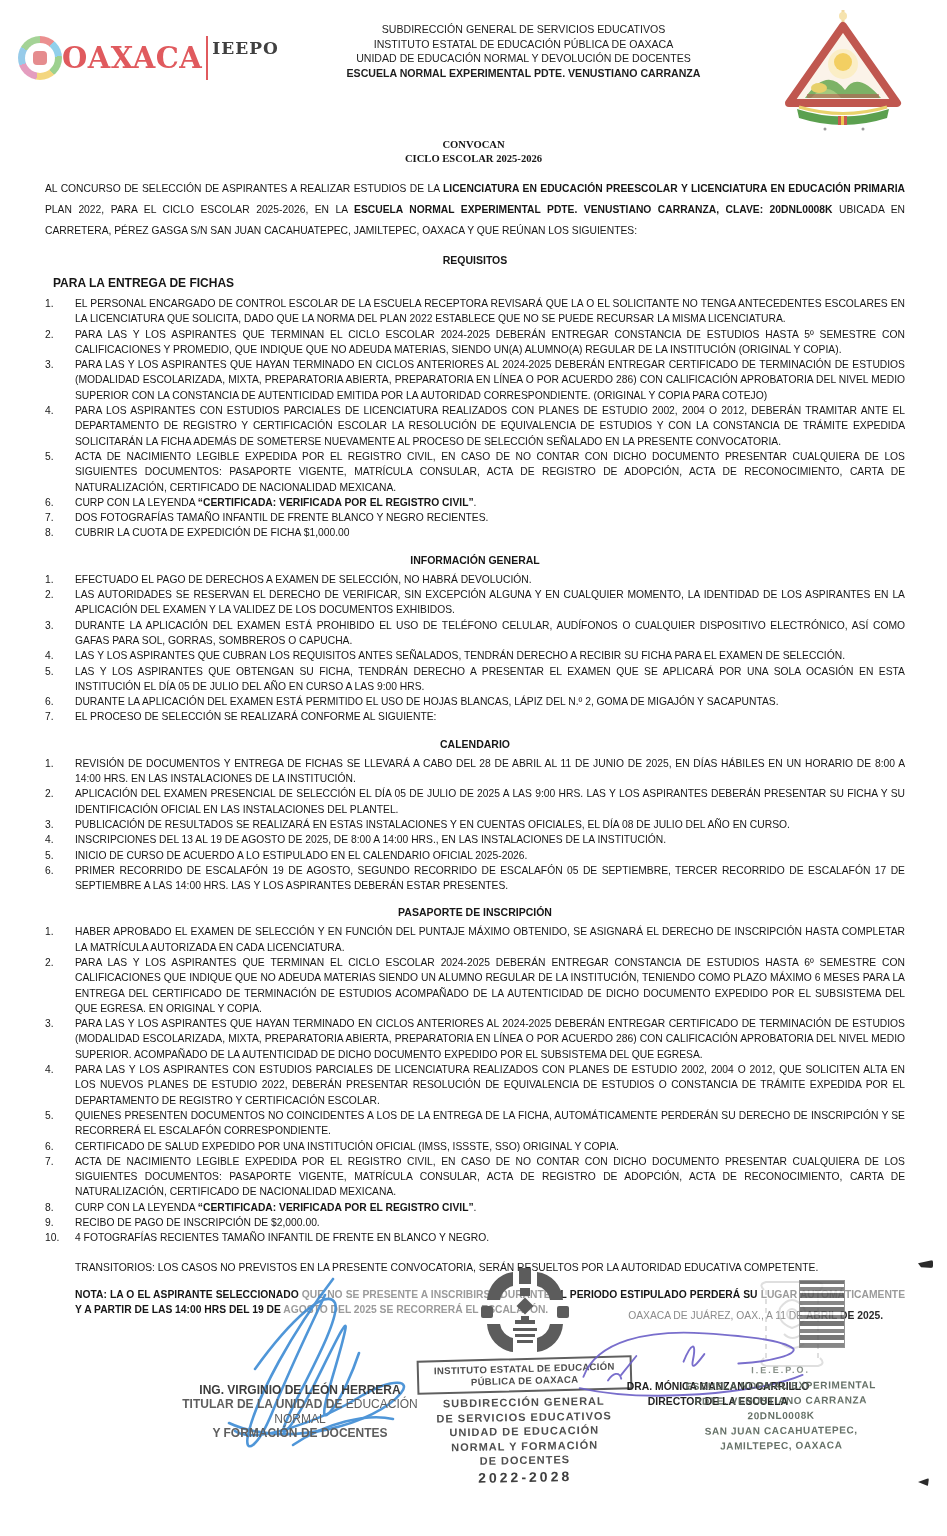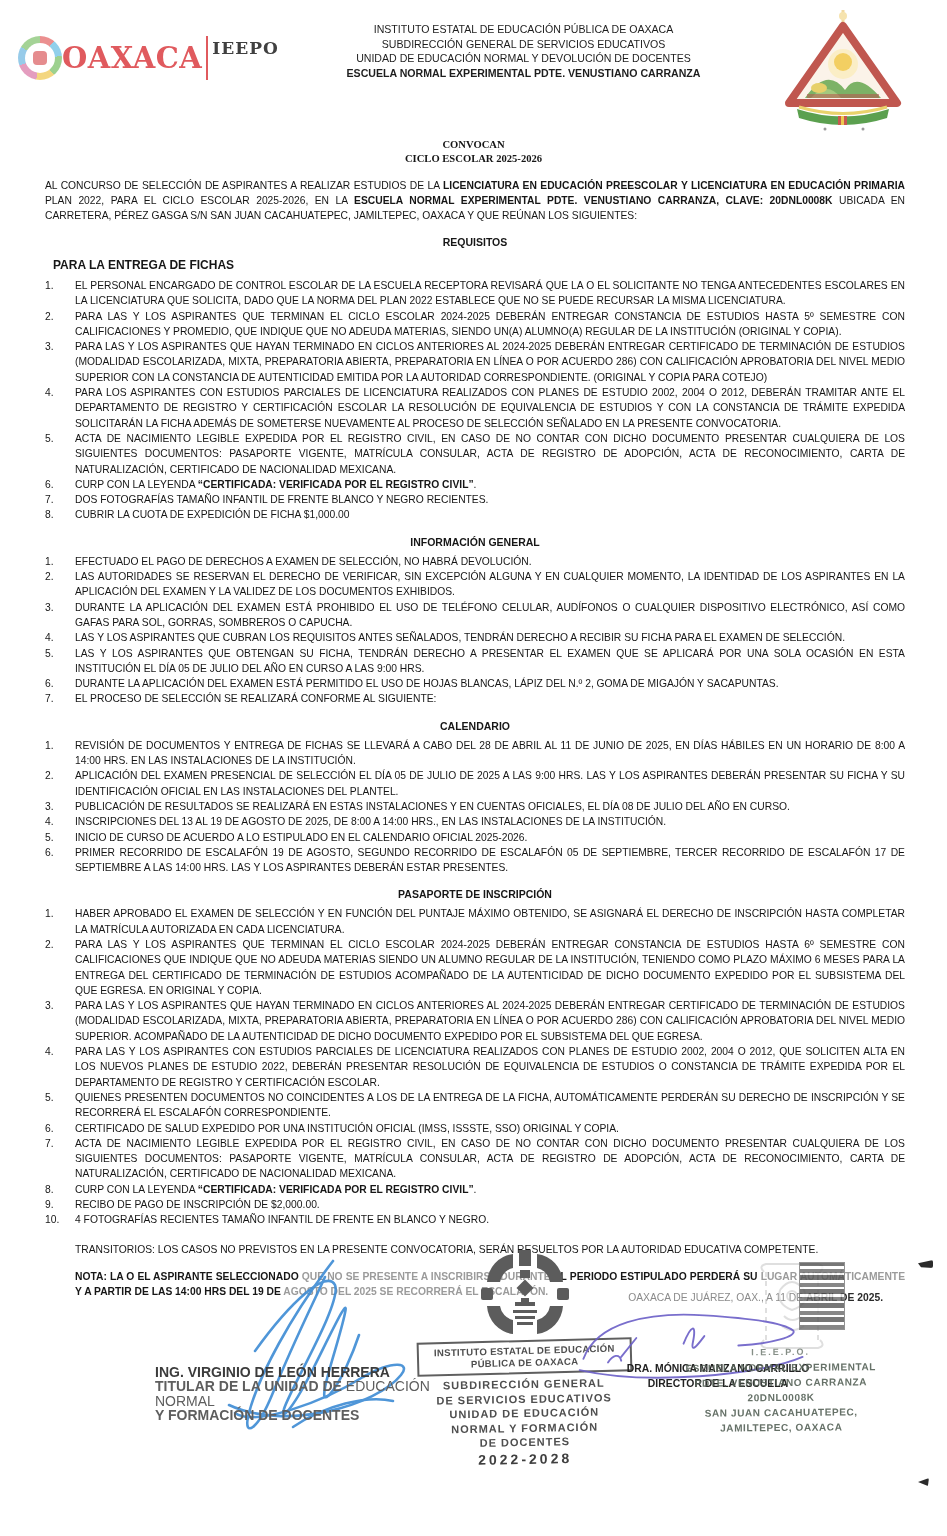--- a/index.html
+++ b/index.html
@@ -21,33 +21,33 @@
   .logo-word{font-family:"DejaVu Serif",serif;font-weight:700;font-size:29px;color:#e05a5e;letter-spacing:.5px;line-height:1;}
   .logo-div{width:2px;height:44px;background:#e05a5e;margin:0 4px;}
   .logo-suffix{font-family:"DejaVu Serif",serif;font-weight:700;font-size:17px;color:#404040;align-self:flex-start;margin-top:2px;letter-spacing:1px;}
   .hdr-center{flex:1;text-align:center;font-size:10.6px;line-height:14.5px;padding-top:12px;color:#1d1d1d;}
   .hdr-center .b{font-weight:700;}
   .hdr-right{width:150px;display:flex;justify-content:center;}
   
   .title-block{text-align:center;font-weight:700;font-size:10.6px;line-height:14px;margin-top:6px;font-family:Liberation Serif, serif;}
   
   .content{padding:0 42px 0 45px;}
-  .para{font-size:10.3px;line-height:15px;text-align:justify;margin-top:12px;}
+  .para{font-size:10.3px;line-height:21px;text-align:justify;margin-top:12px;}
   .heading{font-weight:700;text-align:center;font-size:10.5px;margin:13px 0 4px 0;}
   .subheading{font-weight:700;font-size:12px;margin:10px 0 4px 8px;}
   ol.doc-list{list-style:none;margin:6px 0 0 0;padding:0;}
   ol.doc-list li{display:flex;font-size:10.3px;line-height:15.3px;}
   ol.doc-list .num{flex:0 0 30px;}
   ol.doc-list .txt{flex:1;text-align:justify;}
   .faded{color:#9b9b9b;}
   .trans{margin-top:14px;font-size:10.3px;line-height:15.3px;text-align:justify;padding-left:30px;}
   .nota{margin-top:12px;font-size:10.3px;line-height:15.3px;text-align:justify;padding-left:30px;font-weight:700;}
   
   .sig-area{position:relative;height:235px;margin-top:6px;}
-  .sig-left{position:absolute;left:110px;top:55px;width:290px;text-align:left;font-size:14px;line-height:14.5px;color:#5e5e5e;font-weight:700;}
+  .sig-left{position:absolute;left:110px;top:55px;width:290px;text-align:center;font-size:12px;line-height:14.5px;color:#5e5e5e;font-weight:700;}
   .sig-left .ov{color:#3c3c3c;}
   .sig-blue{position:absolute;left:150px;top:-60px;width:240px;height:210px;}
   .sig-center{position:absolute;left:372px;top:-68px;width:215px;text-align:center;}
   .seal{display:block;margin:0 auto;}
   .stamp-box{border:2px solid #5f5f5f;color:#4f4f4f;font-weight:700;font-size:9.6px;line-height:12px;padding:3px 4px;transform:rotate(-1.5deg);margin-top:-6px;letter-spacing:.3px;}
   .stamp-lines{color:#4f4f4f;font-weight:700;font-size:11px;line-height:14.5px;letter-spacing:1px;transform:rotate(-1deg);margin-top:3px;}
   .stamp-years{font-size:14px;letter-spacing:3px;margin-top:2px;font-weight:700;color:#3f3f3f;}
   .sig-right{position:absolute;right:22px;top:-18px;width:330px;text-align:center;}
   .date-line{font-size:10.3px;text-align:right;color:#2a2a2a;}
   .date-line .muted{color:#8b8b8b;}
@@ -68,22 +68,22 @@
 <div class="page">
 
   <div class="hdr">
     <div class="hdr-left">
       <span class="logo-circle"></span>
       <span class="logo-word">OAXACA</span>
       <span class="logo-div"></span>
       <span class="logo-suffix">IEEPO</span>
     </div>
     <div class="hdr-center">
+      <div>SUBDIRECCIÓN GENERAL DE SERVICIOS EDUCATIVOS</div>
       <div>INSTITUTO ESTATAL DE EDUCACIÓN PÚBLICA DE OAXACA</div>
-      <div>SUBDIRECCIÓN GENERAL DE SERVICIOS EDUCATIVOS</div>
       <div>UNIDAD DE EDUCACIÓN NORMAL Y DEVOLUCIÓN DE DOCENTES</div>
       <div class="b">ESCUELA NORMAL EXPERIMENTAL PDTE. VENUSTIANO CARRANZA</div>
     </div>
     <div class="hdr-right">
       <svg width="130" height="122" viewBox="0 0 130 122">
         <line x1="66" y1="0" x2="66" y2="22" stroke="#f1d9a0" stroke-width="3"></line>
         <circle cx="66" cy="6" r="4" fill="#f6e3ae"></circle>
         <path d="M66,16 L120,93 L12,93 Z" fill="#fbf3e9" stroke="#c0574f" stroke-width="8" stroke-linejoin="round"></path>
         <circle cx="66" cy="54" r="15" fill="#fbeec6"></circle>
         <circle cx="66" cy="52" r="9" fill="#f3cf62"></circle>

